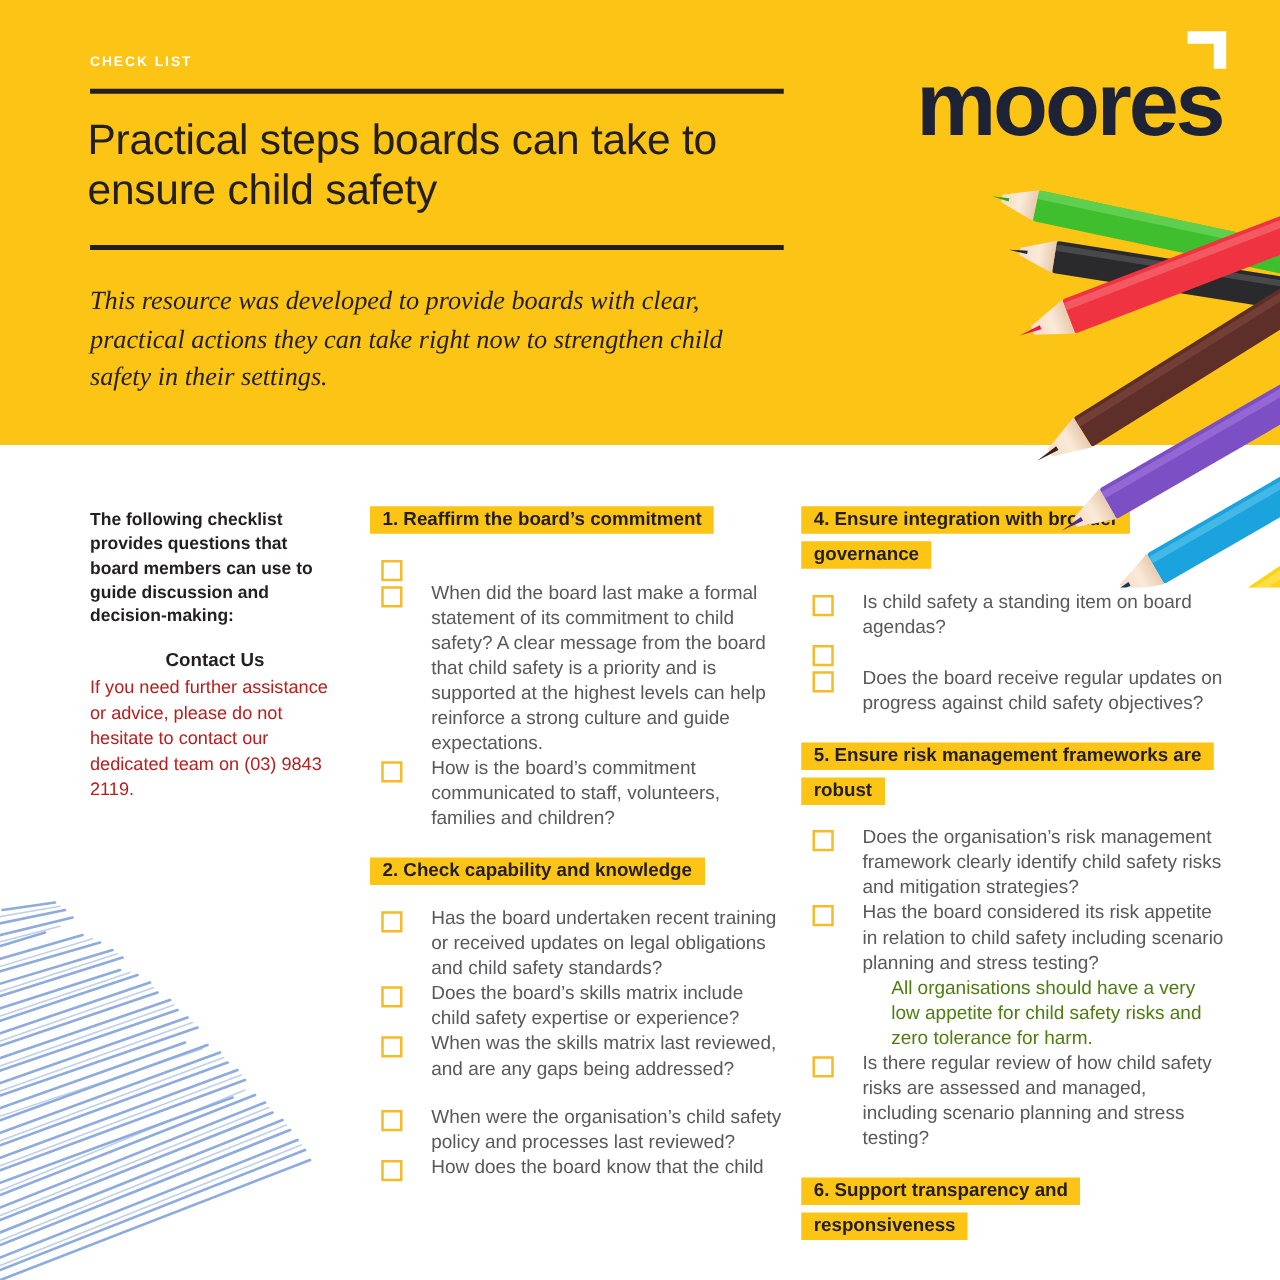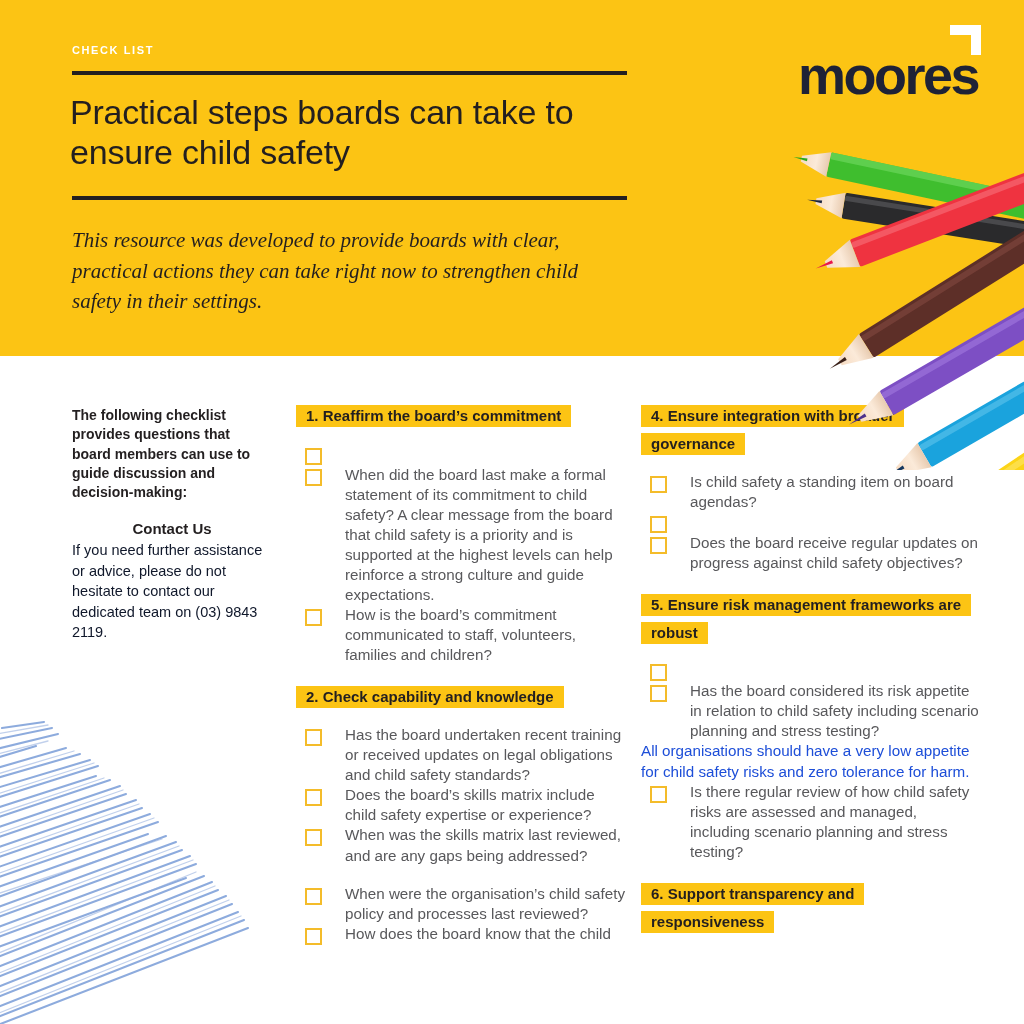--- a/index.html
+++ b/index.html
@@ -39,21 +39,21 @@
     font-family:"Liberation Serif", serif;
     font-style:italic; font-size:21px; line-height:1.46;
     color:#231f20;
   }
 
   
   #logo {
     position:absolute; right:46px; top:48px; z-index:6;
   }
   #logo-word {
-    font-size:54px; font-weight:bold; color:#1e2236;
+    font-size:72px; font-weight:bold; color:#1e2236;
     letter-spacing:-2.5px; line-height:1;
     display:block;
   }
   #logo-mark {
     position:absolute; right:-4px; top:-24px;
     width:34px; height:32px;
   }
 
   
   #pencils {
@@ -77,21 +77,21 @@
   }
   #intro-lead {
     font-size:14px; font-weight:bold; line-height:1.38;
     color:#231f20; margin-bottom:16px;
   }
   #contact-heading {
     font-size:15px; font-weight:bold; color:#231f20;
     line-height:1.3; margin-bottom:2px;text-align:center;
   }
   #contact-body {
-    font-size:14.5px; line-height:1.42; color:#0f172a;
+    font-size:14.5px; line-height:1.42; color:#b91c1c;
   }
 
   .col { position:absolute; top:46px; }
   #col-1 { left:296px; width:334px; }
   #col-2 { left:641px; width:340px; }
 
   .section { margin-bottom:18px; }
   .section-head {
     display:inline;
     background:#fcc414;
@@ -116,22 +116,23 @@
     margin-right:23px; margin-left:9px;
     margin-top:4px;
     background:transparent;
   }
   .item-text {
     flex:1 1 auto;
     font-size:15.2px; line-height:1.32;
     color:#58585b;
   }
   .item-sub {
+    margin-left:72px;
     font-size:15.2px; line-height:1.32;
-    color:#1d4ed8;
+    color:#4d7c0f;
   }
 </style>
 </head>
 <body>
 
 <div id="header">
   <div id="eyebrow">CHECK LIST</div>
   <div class="rule" id="rule-top"></div>
   <h1 id="doc-title">Practical steps boards can take to ensure child safety</h1>
   <div class="rule" id="rule-bottom"></div>
@@ -334,20 +335,21 @@
             <span class="checkbox"></span>
             <span class="item-text">Does the board receive regular updates on progress against child safety objectives?</span>
           </div>
         </div>
       </div>
       <div class="section">
         <div class="section-head-wrap"><span class="section-head">5. Ensure risk management frameworks are robust</span></div>
         <div class="items">
           <div class="item">
             <span class="checkbox"></span>
+            <span class="item-text">Does the organisation’s risk management framework clearly identify child safety risks and mitigation strategies?</span>
           </div>
           <div class="item">
             <span class="checkbox"></span>
             <span class="item-text">Has the board considered its risk appetite in relation to child safety including scenario planning and stress testing?</span>
           </div>
           <div class="item-sub">All organisations should have a very low appetite for child safety risks and zero tolerance for harm.</div>
           <div class="item">
             <span class="checkbox"></span>
             <span class="item-text">Is there regular review of how child safety risks are assessed and managed, including scenario planning and stress testing?</span>
           </div>

